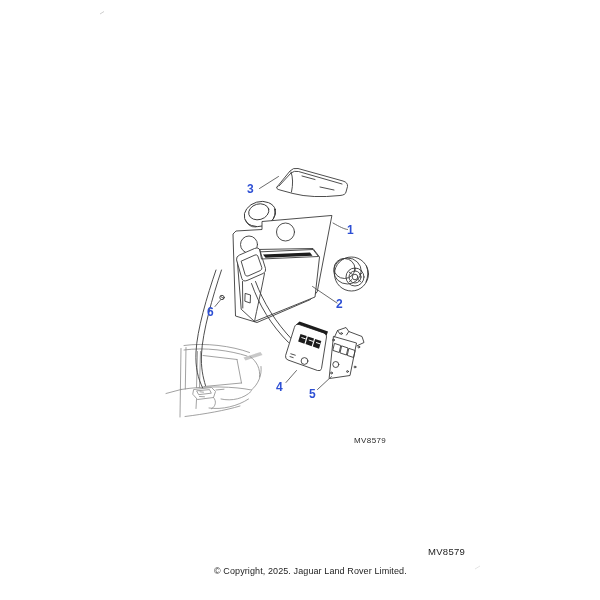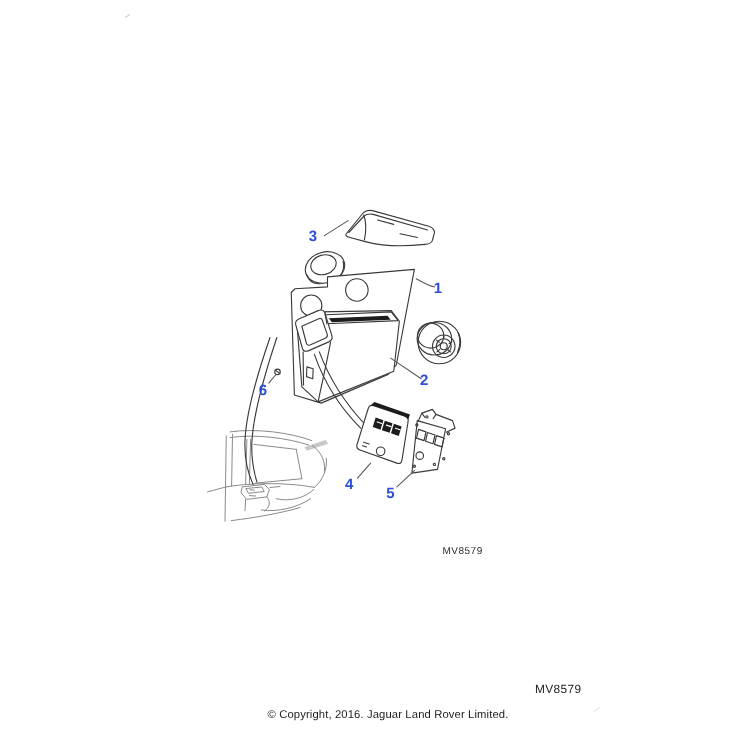--- a/index.html
+++ b/index.html
@@ -191,14 +191,14 @@
 
   <div class="callout co-1">1</div>
   <div class="callout co-2">2</div>
   <div class="callout co-3">3</div>
   <div class="callout co-4">4</div>
   <div class="callout co-5">5</div>
   <div class="callout co-6">6</div>
 
   <div class="code-in-diagram">MV8579</div>
   <div class="code-footer">MV8579</div>
-  <div class="copyright">© Copyright, 2016. Jaguar Land Rover Limited.</div>
+  <div class="copyright">© Copyright, 2025. Jaguar Land Rover Limited.</div>
 </div>
 
 </body></html>

